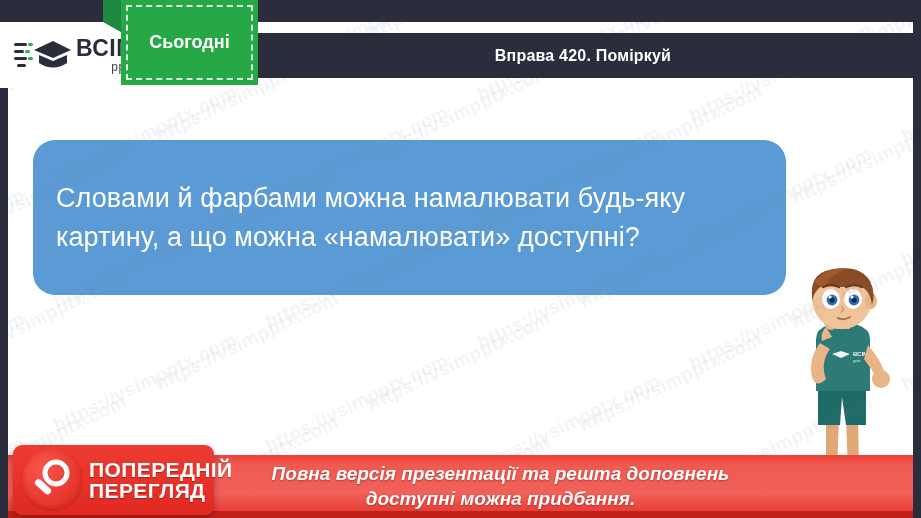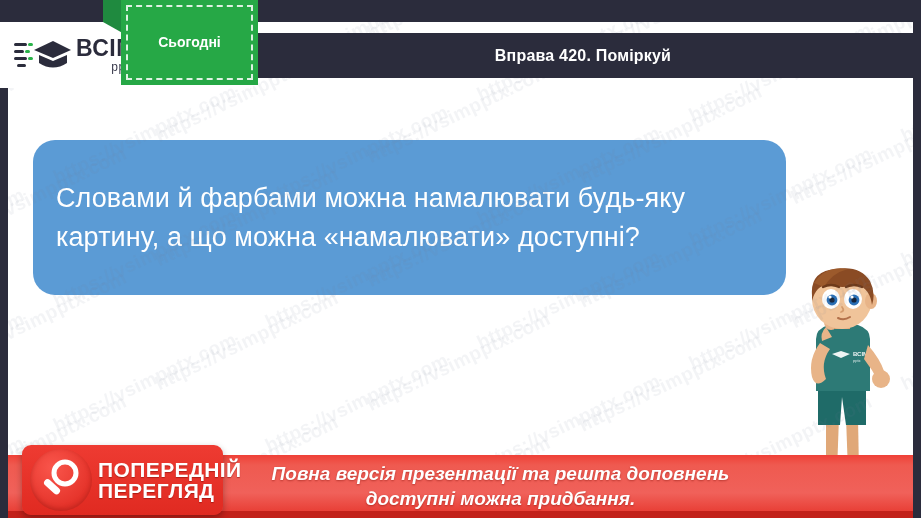--- a/index.html
+++ b/index.html
@@ -87,21 +87,21 @@
     background:#26a846;
     display:flex; flex-direction:column;
     align-items:center; justify-content:center;
   }
   #date-ribbon::after {
     content:""; position:absolute;
     left:5px; top:5px; right:5px; bottom:5px;
     border:2px dashed rgba(255,255,255,0.85);
   }
   .ribbon-line {
-    color:#ffffff; font-size:14px; font-weight:bold;
+    color:#ffffff; font-size:18px; font-weight:bold;
     line-height:1.35; position:relative; z-index:2;
   }
 
   
   #header-bar {
     position:absolute;
     left:253px; top:33px;
     width:660px; height:45px;
     background:#2b2c3c;
     display:flex; align-items:center; justify-content:center;
@@ -162,21 +162,21 @@
   }
   #banner-bottom-strip {
     position:absolute; left:0; top:489px;
     width:905px; height:7px;
     background:#c2211a; z-index:52;
   }
 
   
   #preview-badge {
     position:absolute;
-    left:14px; top:423px;
+    left:5px; top:423px;
     width:201px; height:70px;
     background:linear-gradient(180deg,#ee3b32 0%,#e02a21 100%);
     border-radius:9px;
     box-shadow:0 3px 7px rgba(0,0,0,0.30);
     z-index:80;
     display:flex; align-items:center;
     padding-left:8px;
   }
   #magnifier-icon {
     width:62px; height:62px; flex:0 0 auto;

